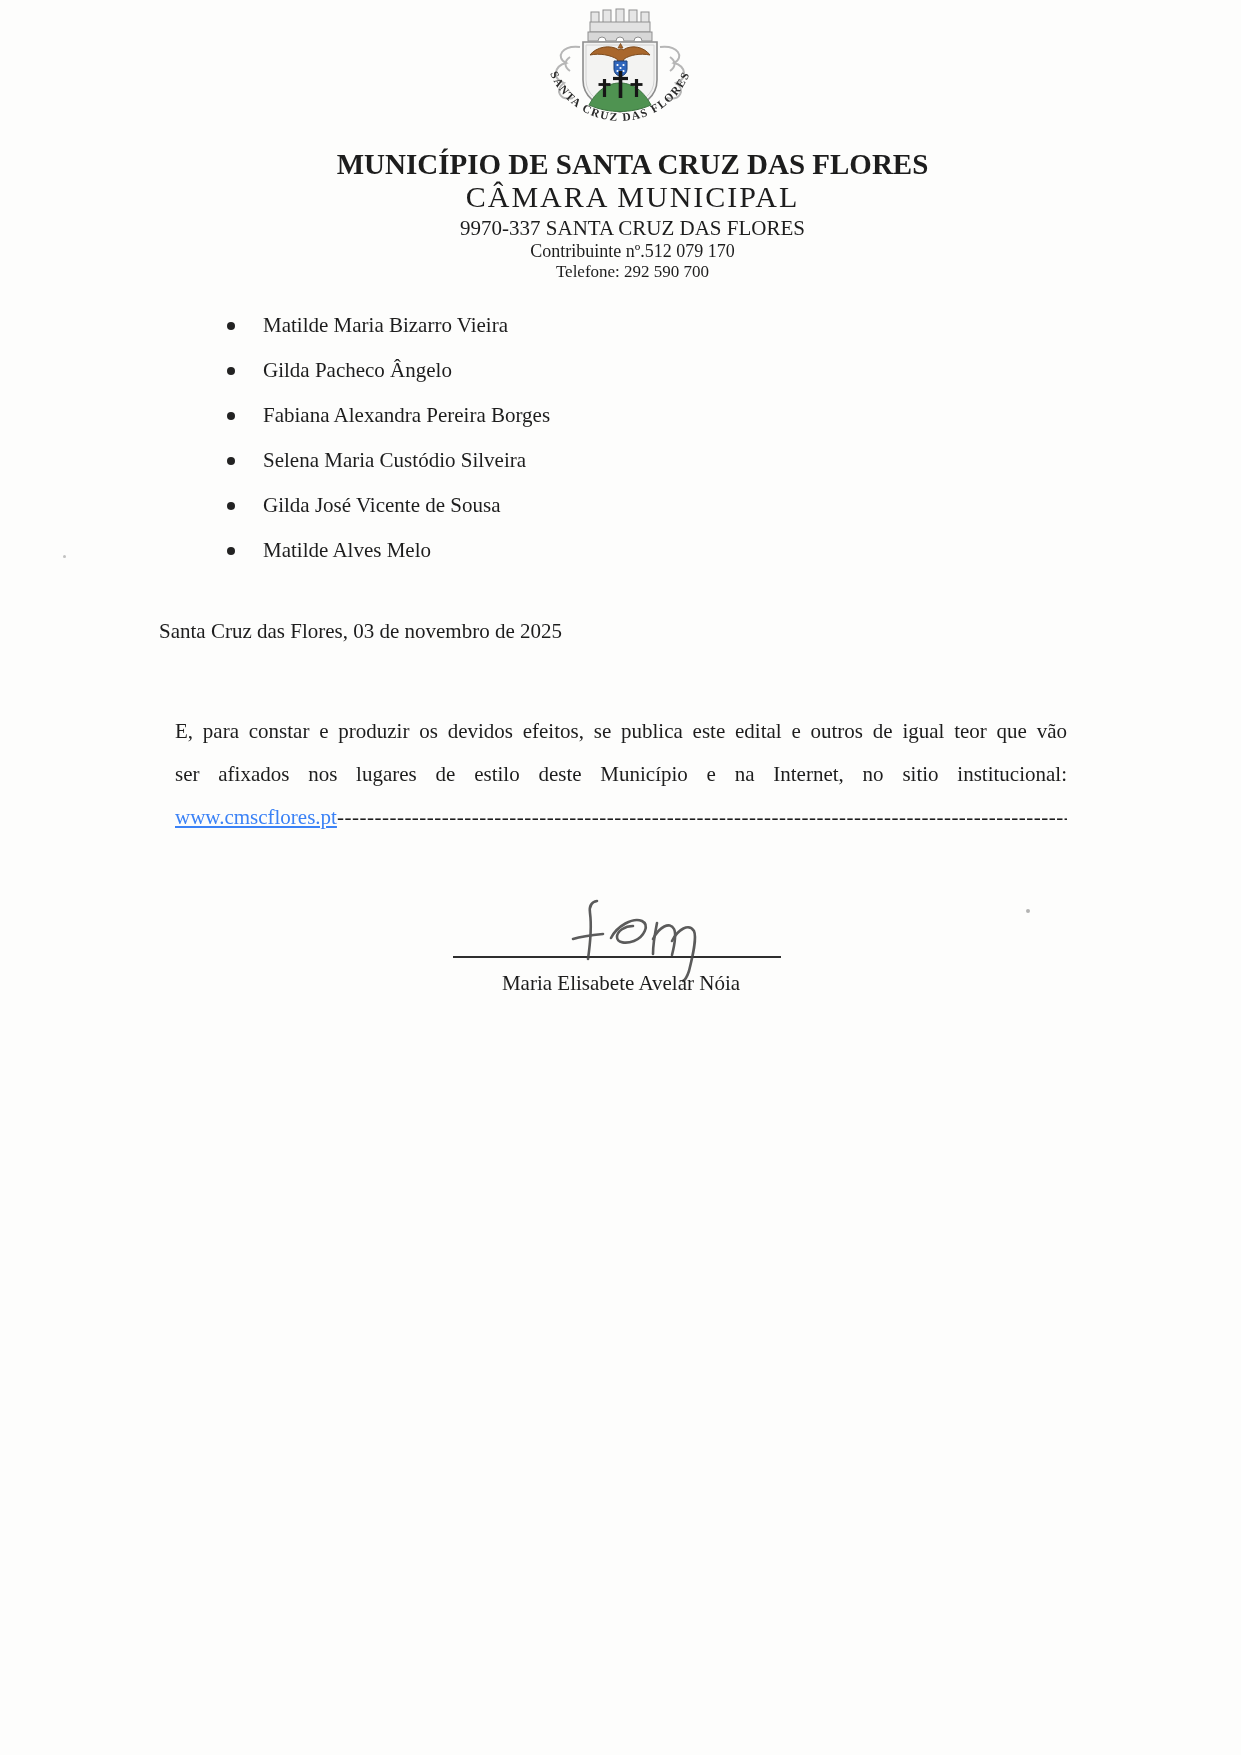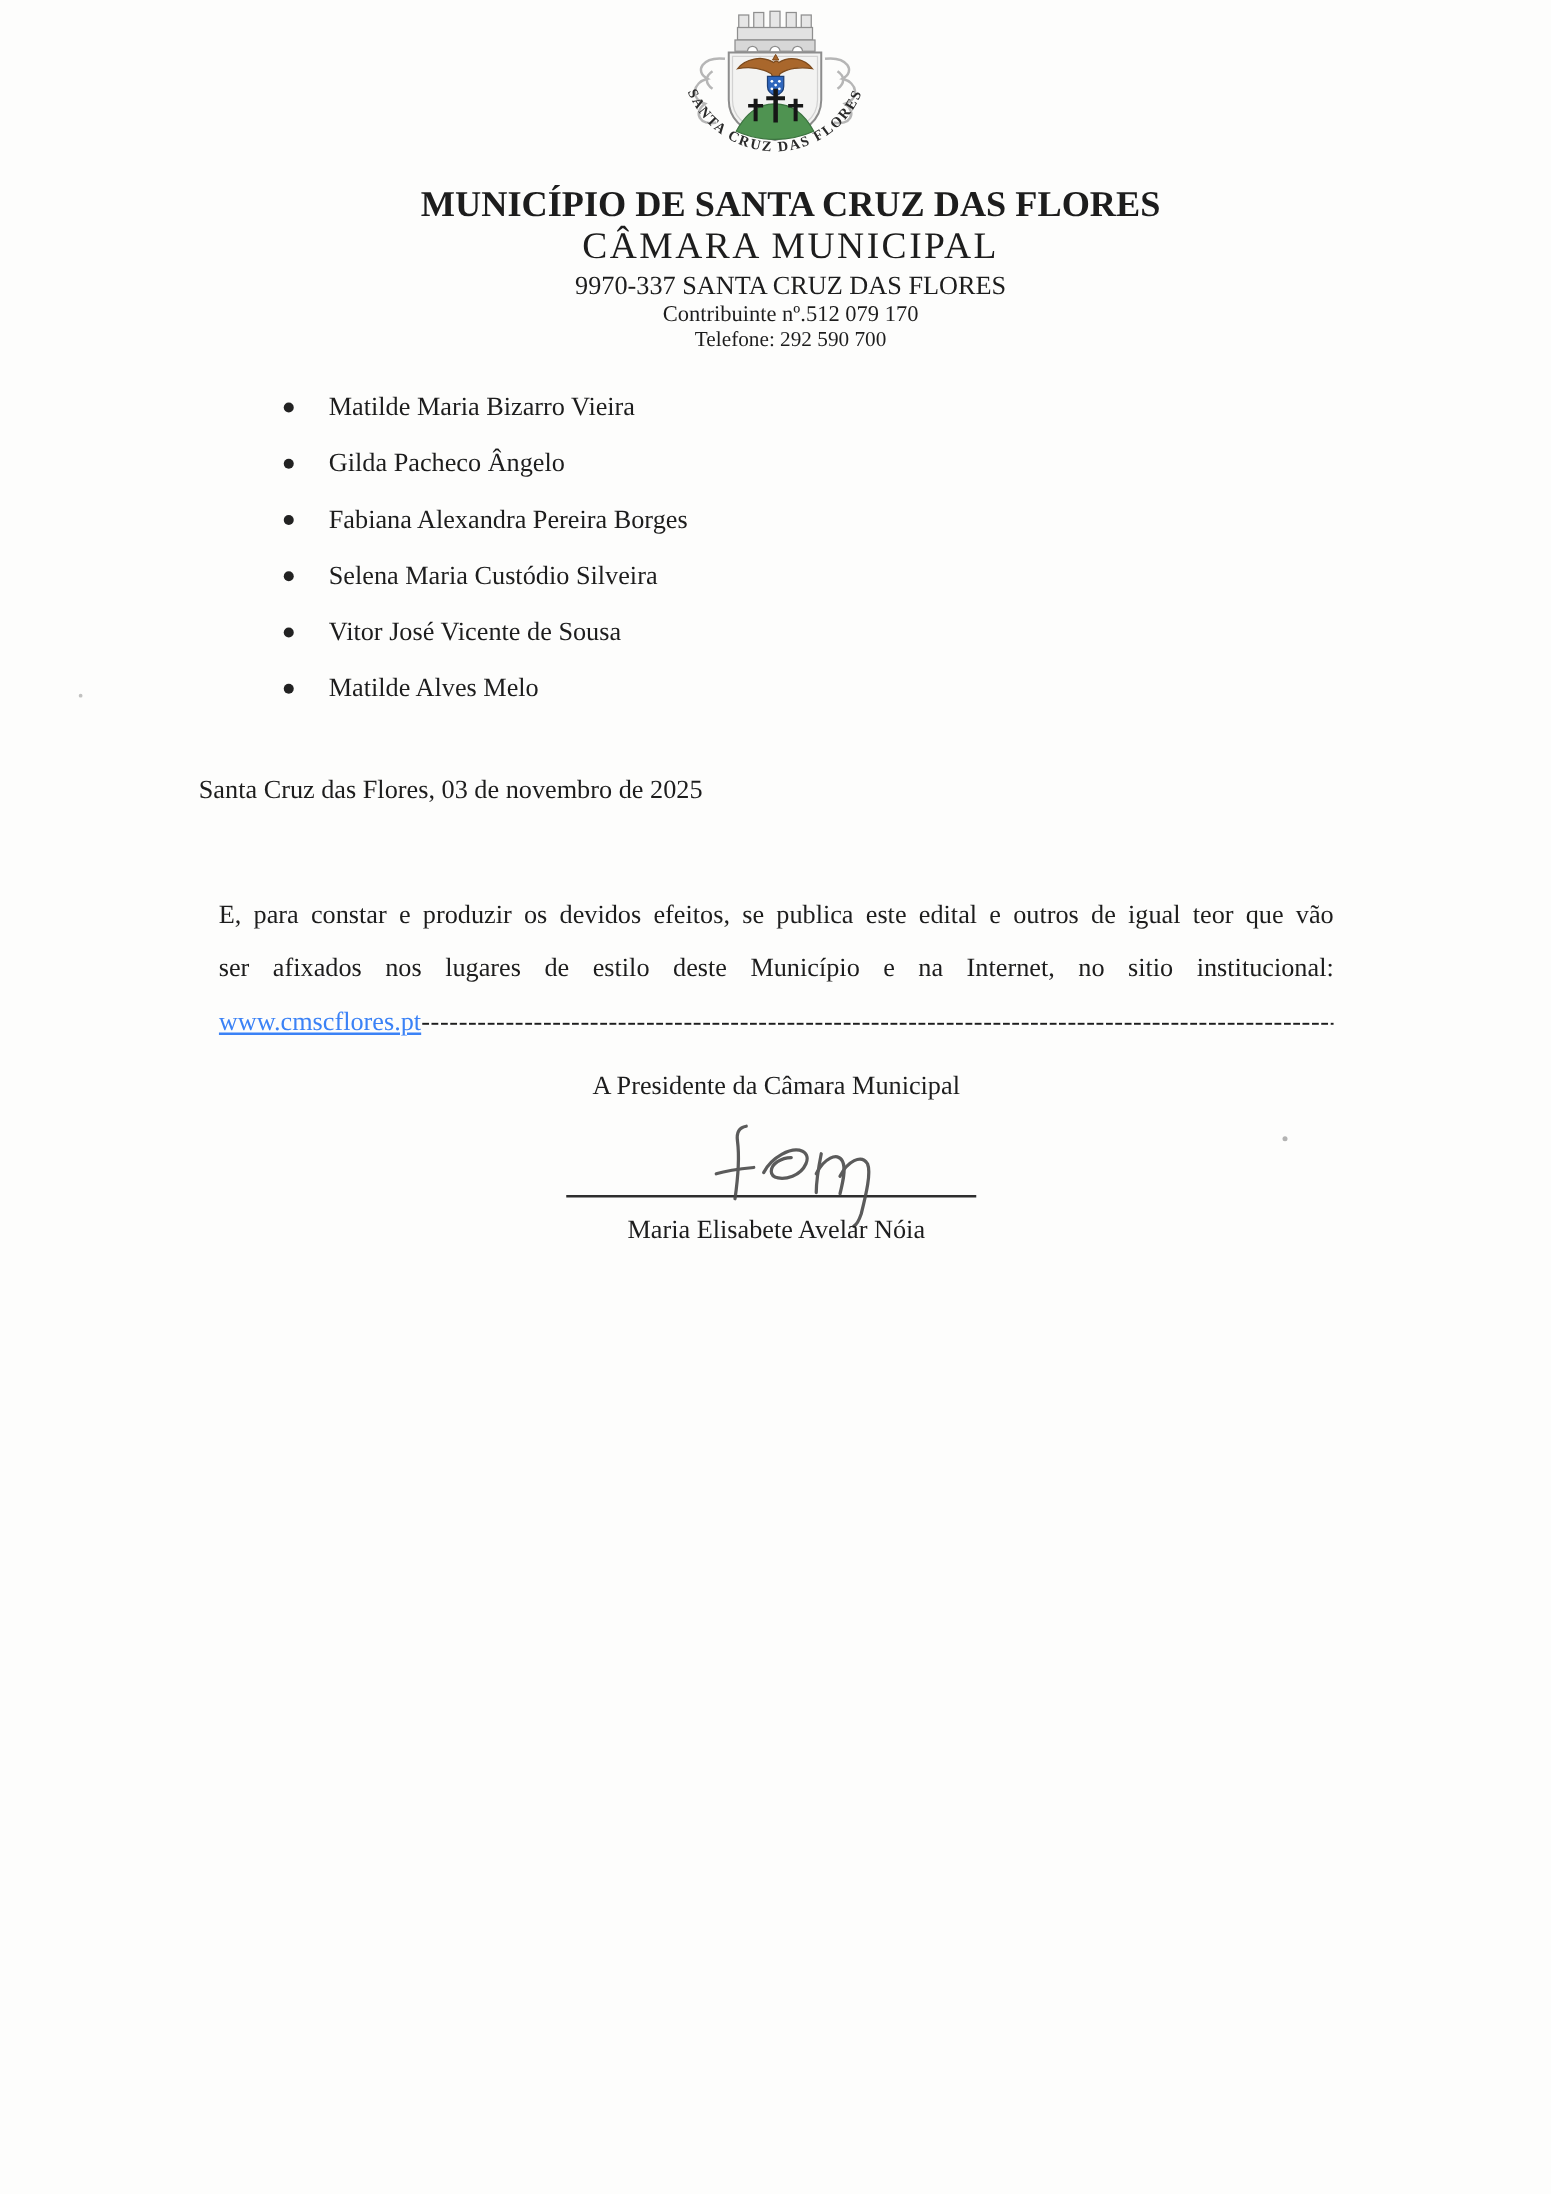--- a/index.html
+++ b/index.html
@@ -107,36 +107,35 @@
     <div class="l3">9970-337 SANTA CRUZ DAS FLORES</div>
     <div class="l4">Contribuinte nº.512 079 170</div>
     <div class="l5">Telefone: 292 590 700</div>
   </div>
 
   <ul class="names">
     <li>Matilde Maria Bizarro Vieira</li>
     <li>Gilda Pacheco Ângelo</li>
     <li>Fabiana Alexandra Pereira Borges</li>
     <li>Selena Maria Custódio Silveira</li>
-    <li>Vitor José Vicente de Sousa</li>
+    <li>Gilda José Vicente de Sousa</li>
     <li>Matilde Alves Melo</li>
   </ul>
 
   <div class="dateline">Santa Cruz das Flores, 03 de novembro de 2025</div>
 
   <div class="para">
     <div class="jline">E, para constar e produzir os devidos efeitos, se publica este edital e outros de igual teor que vão</div>
     <div class="jline">ser afixados nos lugares de estilo deste Município e na Internet, no sitio institucional:</div>
     <div class="linkline">
       <a id="site-link" style="color: #3b82f6;">www.cmscflores.pt</a>
       <span class="dashes">------------------------------------------------------------------------------------------------------------------------------------------------------</span>
     </div>
   </div>
 
-  <div class="sig-title">A Presidente da Câmara Municipal</div>
   <div class="sig-line"></div>
   <svg class="sig-svg" viewBox="0 0 210 90" aria-hidden="true">
     <g fill="none" stroke="#4a4a4a" stroke-width="2.6" stroke-linecap="round" opacity="0.9">
       <path d="M 52,8 C 46,9 44,13 45,20 C 47,35 45,52 43,66"></path>
       <path d="M 28,46 C 38,43 48,42 58,41"></path>
       <path d="M 66,45 C 72,33 88,24 97,28 C 105,32 99,44 89,48 C 81,51 72,50 72,44 C 72,38 80,33 88,33"></path>
       <path d="M 112,30 C 110,40 108,52 108,61"></path>
       <path d="M 108,46 C 114,34 125,28 129,36 C 132,42 129,54 127,62"></path>
       <path d="M 127,48 C 133,36 144,30 149,38 C 152,45 148,62 144,78 C 142,84 140,87 138,88"></path>
     </g>

